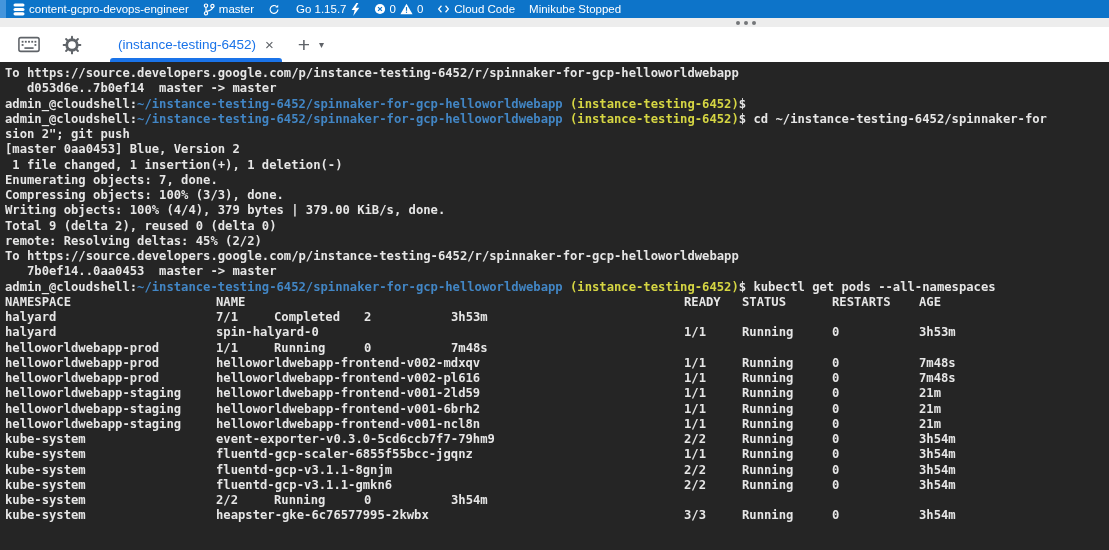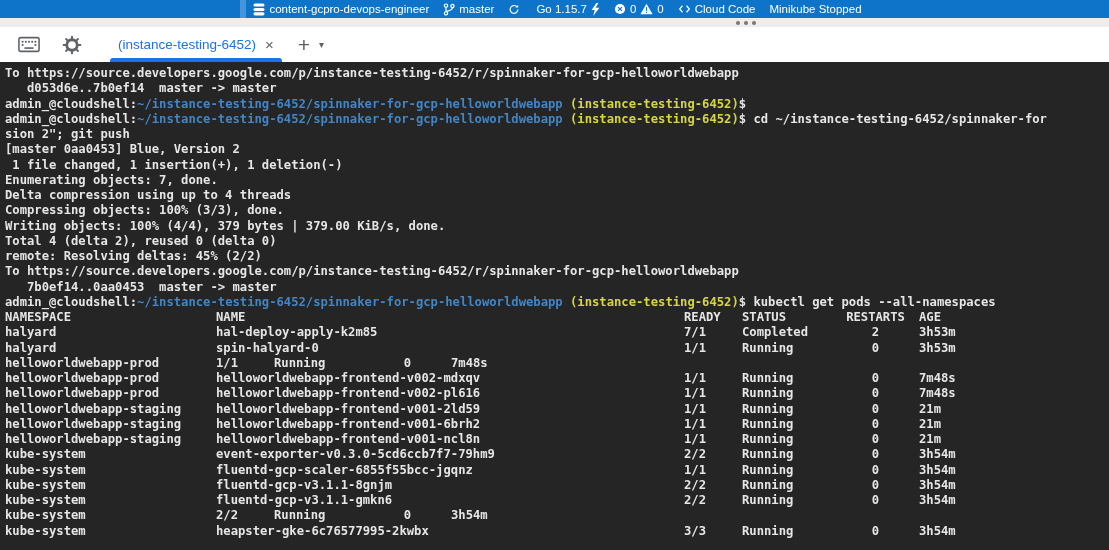--- a/index.html
+++ b/index.html
@@ -1,21 +1,21 @@
 <!DOCTYPE html>
 <html><head>
 <meta charset="utf-8">
 <style>
   * { margin:0; padding:0; box-sizing:border-box; }
   html,body { width:1109px; height:550px; overflow:hidden; background:#fff;
               font-family:"Liberation Sans", sans-serif; }
 
   
   .statusbar { height:18px; background:#0d74c9; display:flex; align-items:center;
-               color:#fff; font-size:11.5px; white-space:nowrap;justify-content:center; }
+               color:#fff; font-size:11.5px; white-space:nowrap; }
   .sb-strip { width:6px; height:18px; background:#4495dc; flex:none; }
   .sb-item { display:flex; align-items:center; gap:4px; padding:0 7px; height:18px; cursor:default; }
   .sb-item svg { display:block; }
   .sb-gap { width:2px; }
 
   
   .handle-strip { height:9px; background:#ededed; position:relative; }
   .handle-dots { position:absolute; left:736px; top:3px; display:flex; gap:4px; }
   .handle-dots i { width:4px; height:4px; border-radius:50%; background:#747679; display:block; }
 
@@ -36,21 +36,21 @@
   
   .terminal { height:488px; background:#252525; padding:4px 0 4px 5px; overflow:hidden;
               font-family:"DejaVu Sans Mono", monospace; font-size:12.2px; font-weight:bold;
               color:#e6e6e6; cursor:text; }
   .line { white-space:pre; height:15.25px; line-height:15.25px; overflow:hidden; }
   .line .p-path { color:#4286c5; }
   .line .p-env  { color:#d6d643; }
   .line.row { display:flex; }
   .line.row span { flex:none; overflow:hidden; }
   .c0 { width:211px; } .c1 { width:468px; } .c2 { width:58px; }
-  .c3 { width:90px; }  .c4 { width:87px;text-align:center; }
+  .c3 { width:90px; }  .c4 { width:87px; }
 </style>
 </head>
 <body>
 
 <div class="statusbar">
   <div class="sb-strip"></div>
 
   <div class="sb-item">
     <span>
       <svg width="12" height="13" viewBox="0 0 12 13">
@@ -179,30 +179,29 @@
 
 <div class="terminal" id="terminal">
     <div class="line">To https://source.developers.google.com/p/instance-testing-6452/r/spinnaker-for-gcp-helloworldwebapp</div>
     <div class="line">   d053d6e..7b0ef14  master -&gt; master</div>
     <div class="line"><span class="p-user">admin_@cloudshell:</span><span class="p-path">~/instance-testing-6452/spinnaker-for-gcp-helloworldwebapp</span><span class="p-env"> (instance-testing-6452)</span><span class="p-cmd">$ </span></div>
     <div class="line"><span class="p-user">admin_@cloudshell:</span><span class="p-path">~/instance-testing-6452/spinnaker-for-gcp-helloworldwebapp</span><span class="p-env"> (instance-testing-6452)</span><span class="p-cmd">$ cd ~/instance-testing-6452/spinnaker-for</span></div>
     <div class="line">sion 2"; git push</div>
     <div class="line">[master 0aa0453] Blue, Version 2</div>
     <div class="line"> 1 file changed, 1 insertion(+), 1 deletion(-)</div>
     <div class="line">Enumerating objects: 7, done.</div>
-    <div class="line">Delta compression using up to 4 threads</div>
     <div class="line">Compressing objects: 100% (3/3), done.</div>
     <div class="line">Writing objects: 100% (4/4), 379 bytes | 379.00 KiB/s, done.</div>
-    <div class="line">Total 4 (delta 2), reused 0 (delta 0)</div>
+    <div class="line">Total 9 (delta 2), reused 0 (delta 0)</div>
     <div class="line">remote: Resolving deltas: 45% (2/2)</div>
     <div class="line">To https://source.developers.google.com/p/instance-testing-6452/r/spinnaker-for-gcp-helloworldwebapp</div>
     <div class="line">   7b0ef14..0aa0453  master -&gt; master</div>
     <div class="line"><span class="p-user">admin_@cloudshell:</span><span class="p-path">~/instance-testing-6452/spinnaker-for-gcp-helloworldwebapp</span><span class="p-env"> (instance-testing-6452)</span><span class="p-cmd">$ kubectl get pods --all-namespaces</span></div>
     <div class="line row"><span class="c0">NAMESPACE</span><span class="c1">NAME</span><span class="c2">READY</span><span class="c3">STATUS</span><span class="c4">RESTARTS</span><span class="c5">AGE</span></div>
-    <div class="line row"><span class="c0">halyard</span><span class="c1">hal-deploy-apply-k2m85</span><span class="c2">7/1</span><span class="c3">Completed</span><span class="c4">2</span><span class="c5">3h53m</span></div>
+    <div class="line row"><span class="c0">halyard</span><span class="c2">7/1</span><span class="c3">Completed</span><span class="c4">2</span><span class="c5">3h53m</span></div>
     <div class="line row"><span class="c0">halyard</span><span class="c1">spin-halyard-0</span><span class="c2">1/1</span><span class="c3">Running</span><span class="c4">0</span><span class="c5">3h53m</span></div>
     <div class="line row"><span class="c0">helloworldwebapp-prod</span><span class="c2">1/1</span><span class="c3">Running</span><span class="c4">0</span><span class="c5">7m48s</span></div>
     <div class="line row"><span class="c0">helloworldwebapp-prod</span><span class="c1">helloworldwebapp-frontend-v002-mdxqv</span><span class="c2">1/1</span><span class="c3">Running</span><span class="c4">0</span><span class="c5">7m48s</span></div>
     <div class="line row"><span class="c0">helloworldwebapp-prod</span><span class="c1">helloworldwebapp-frontend-v002-pl616</span><span class="c2">1/1</span><span class="c3">Running</span><span class="c4">0</span><span class="c5">7m48s</span></div>
     <div class="line row"><span class="c0">helloworldwebapp-staging</span><span class="c1">helloworldwebapp-frontend-v001-2ld59</span><span class="c2">1/1</span><span class="c3">Running</span><span class="c4">0</span><span class="c5">21m</span></div>
     <div class="line row"><span class="c0">helloworldwebapp-staging</span><span class="c1">helloworldwebapp-frontend-v001-6brh2</span><span class="c2">1/1</span><span class="c3">Running</span><span class="c4">0</span><span class="c5">21m</span></div>
     <div class="line row"><span class="c0">helloworldwebapp-staging</span><span class="c1">helloworldwebapp-frontend-v001-ncl8n</span><span class="c2">1/1</span><span class="c3">Running</span><span class="c4">0</span><span class="c5">21m</span></div>
     <div class="line row"><span class="c0">kube-system</span><span class="c1">event-exporter-v0.3.0-5cd6ccb7f7-79hm9</span><span class="c2">2/2</span><span class="c3">Running</span><span class="c4">0</span><span class="c5">3h54m</span></div>
     <div class="line row"><span class="c0">kube-system</span><span class="c1">fluentd-gcp-scaler-6855f55bcc-jgqnz</span><span class="c2">1/1</span><span class="c3">Running</span><span class="c4">0</span><span class="c5">3h54m</span></div>
     <div class="line row"><span class="c0">kube-system</span><span class="c1">fluentd-gcp-v3.1.1-8gnjm</span><span class="c2">2/2</span><span class="c3">Running</span><span class="c4">0</span><span class="c5">3h54m</span></div>

